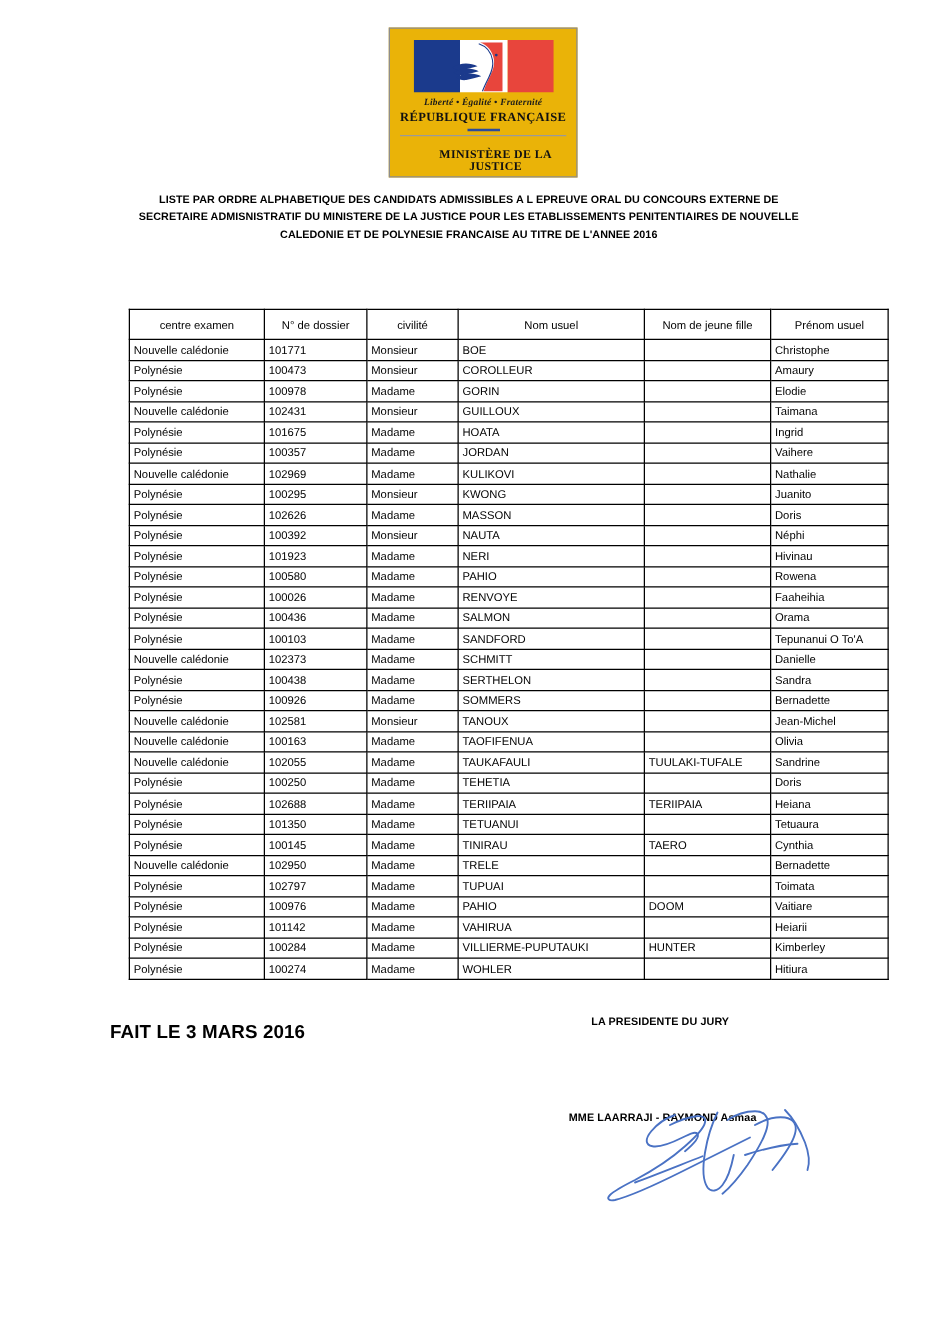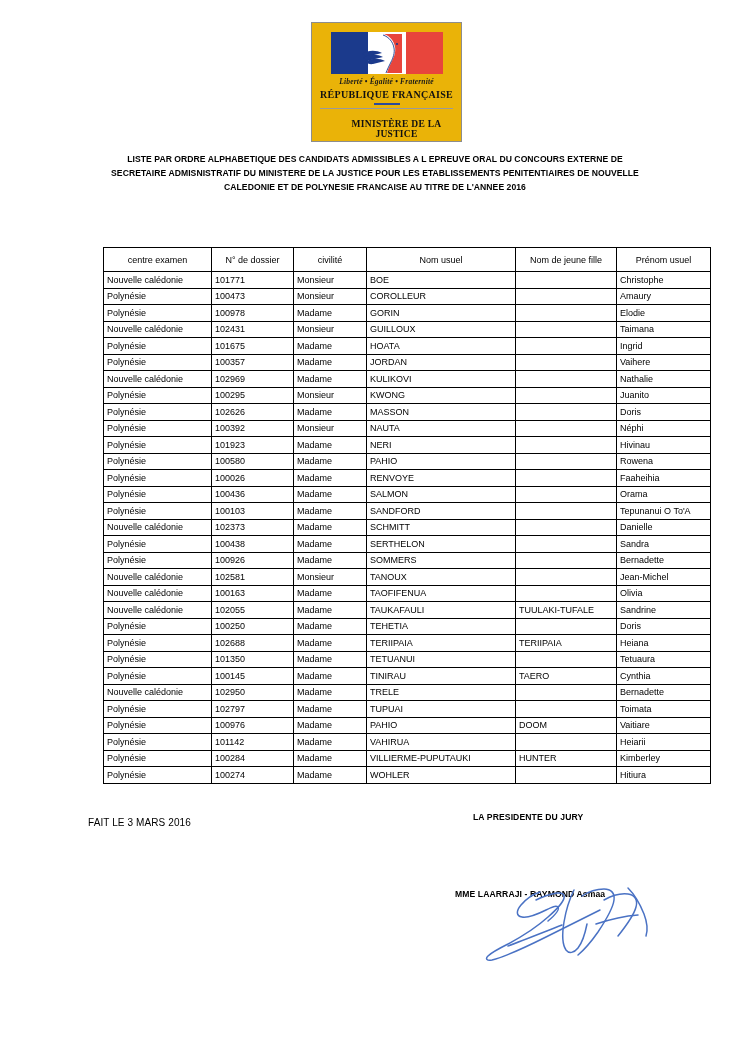--- a/index.html
+++ b/index.html
@@ -149,22 +149,22 @@
   col.c-civ     { width: 73px; }
   col.c-nom     { width: 149px; }
   col.c-jf      { width: 101px; }
   col.c-prenom  { width: 94px; }
 
   
   .footer-date {
     position: absolute;
     left: 88px;
     top: 817px;
-    font-size: 10px;
-    font-weight: normal;
+    font-size: 15px;
+    font-weight: bold;
     letter-spacing: 0.1px;
   }
   .footer-presidente {
     position: absolute;
     left: 473px;
     top: 812px;
     font-size: 8.6px;
     font-weight: bold;
     letter-spacing: 0.1px;
   }

